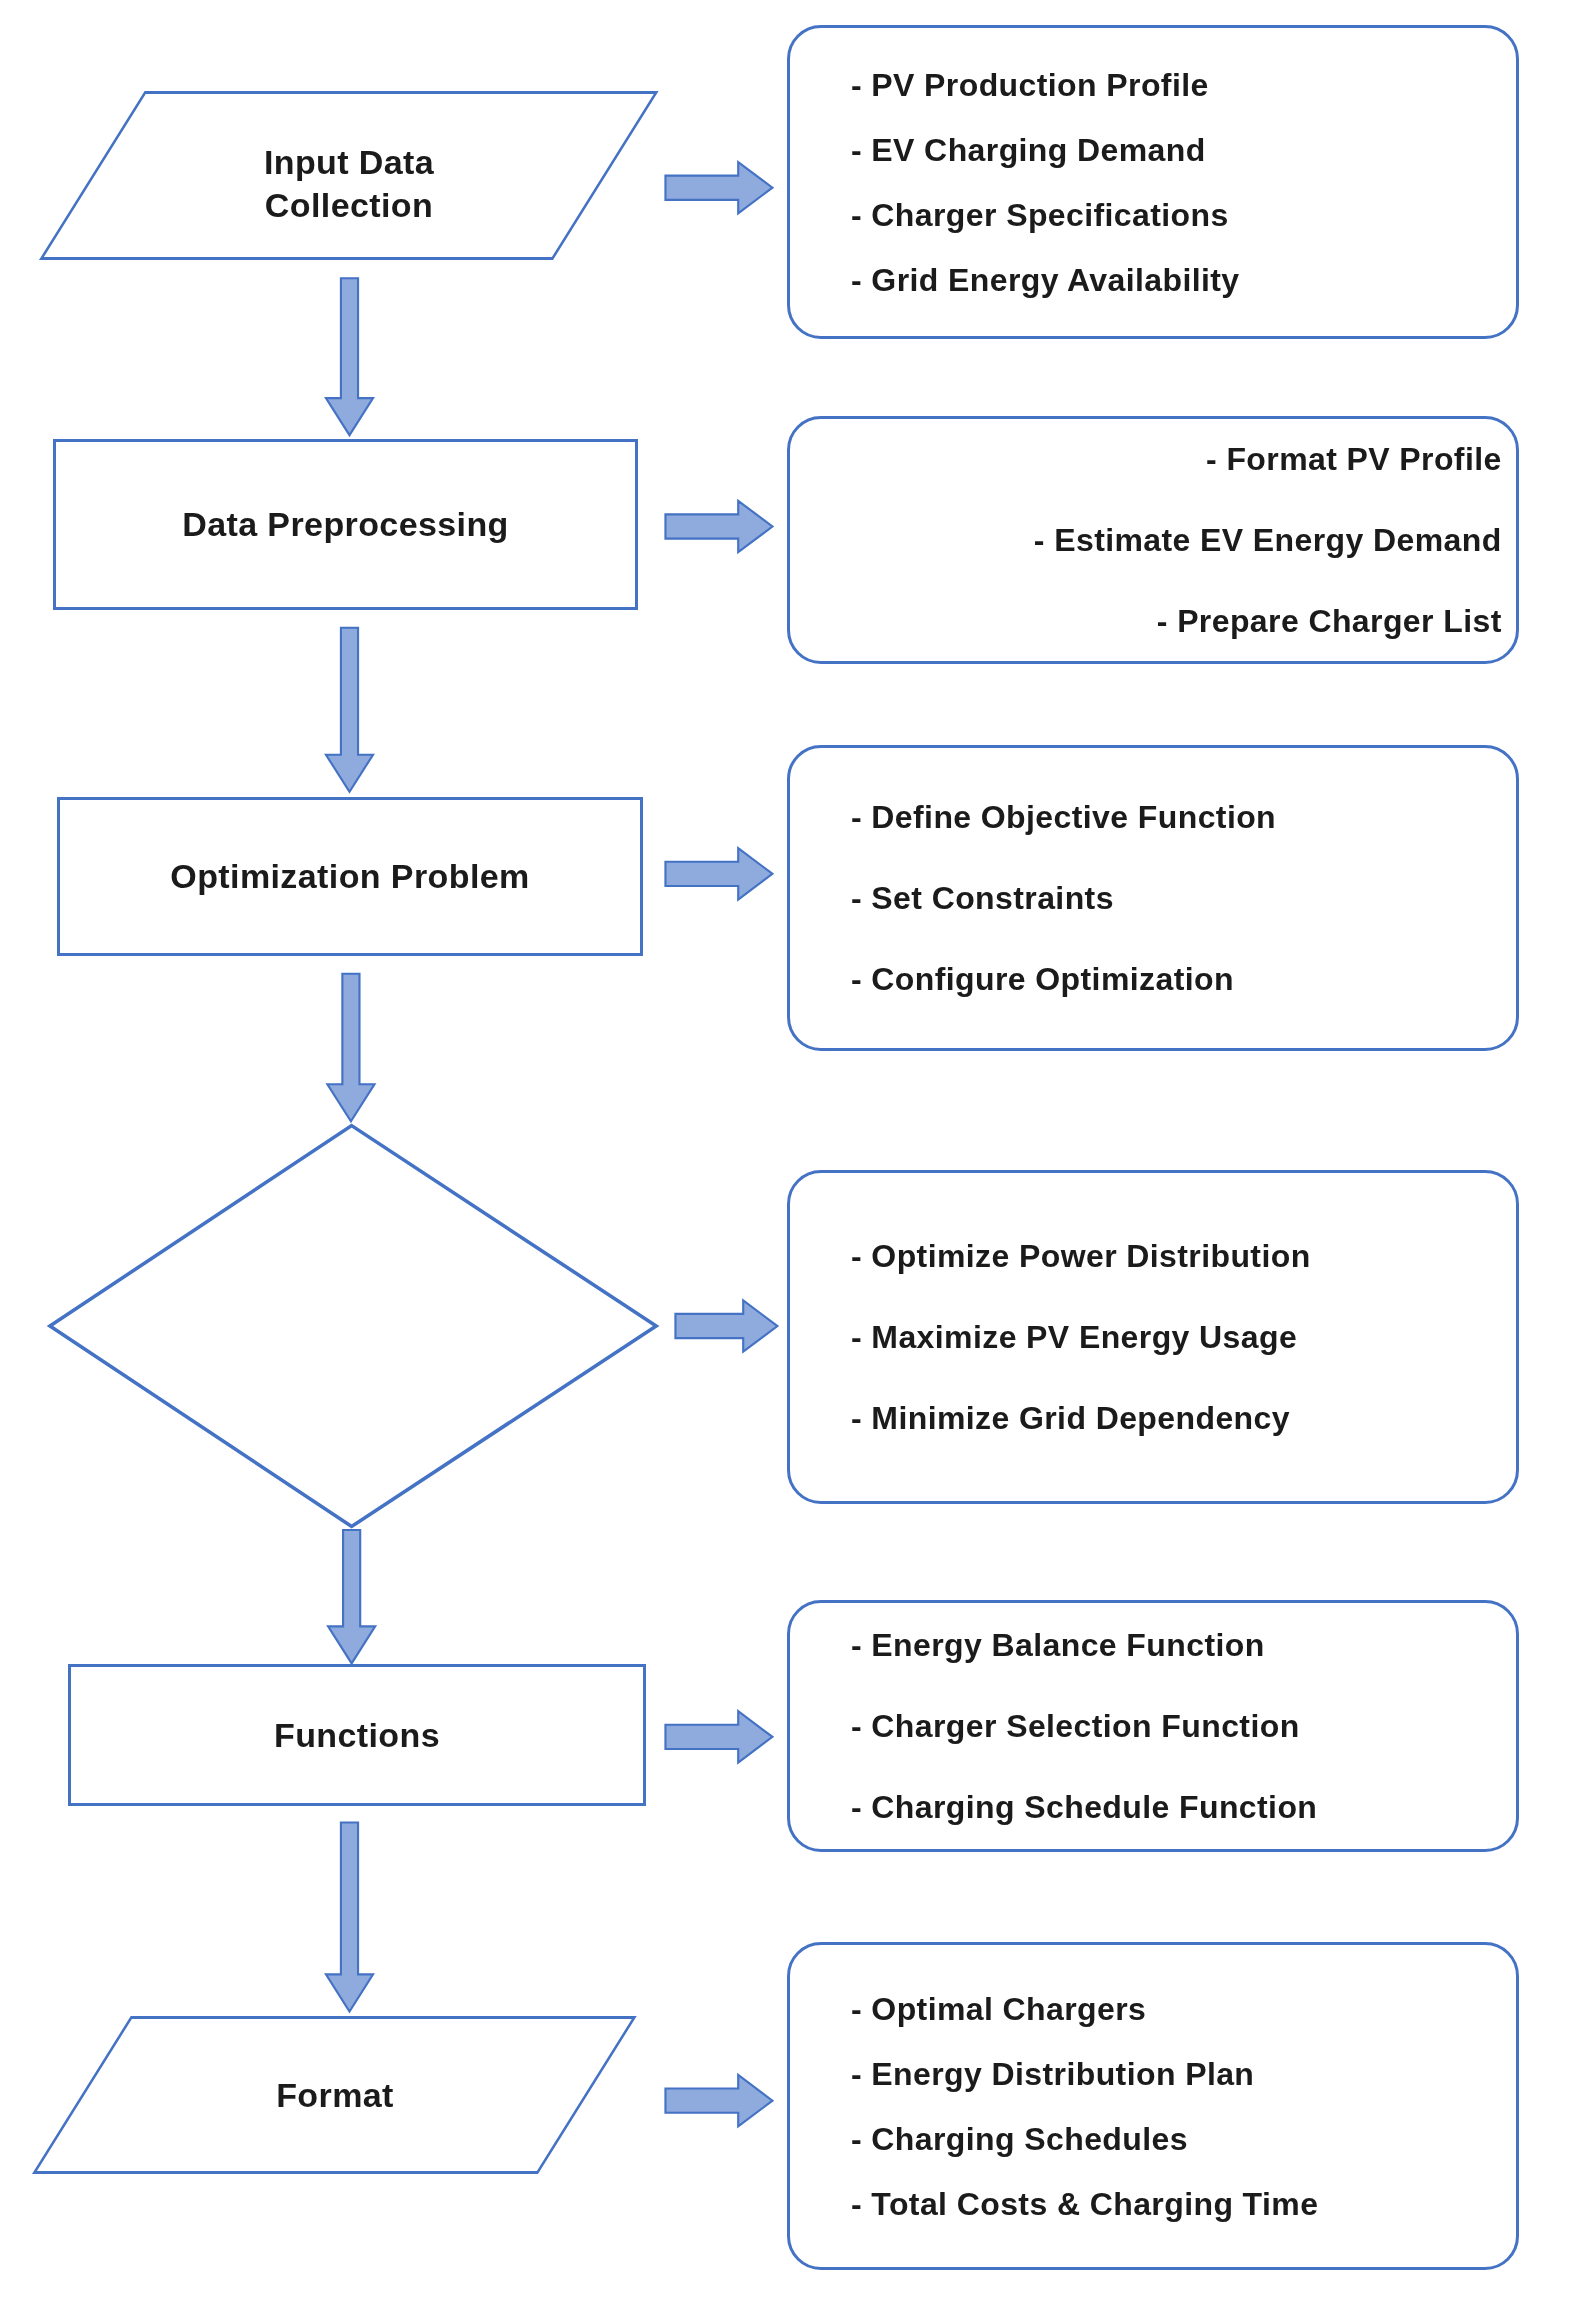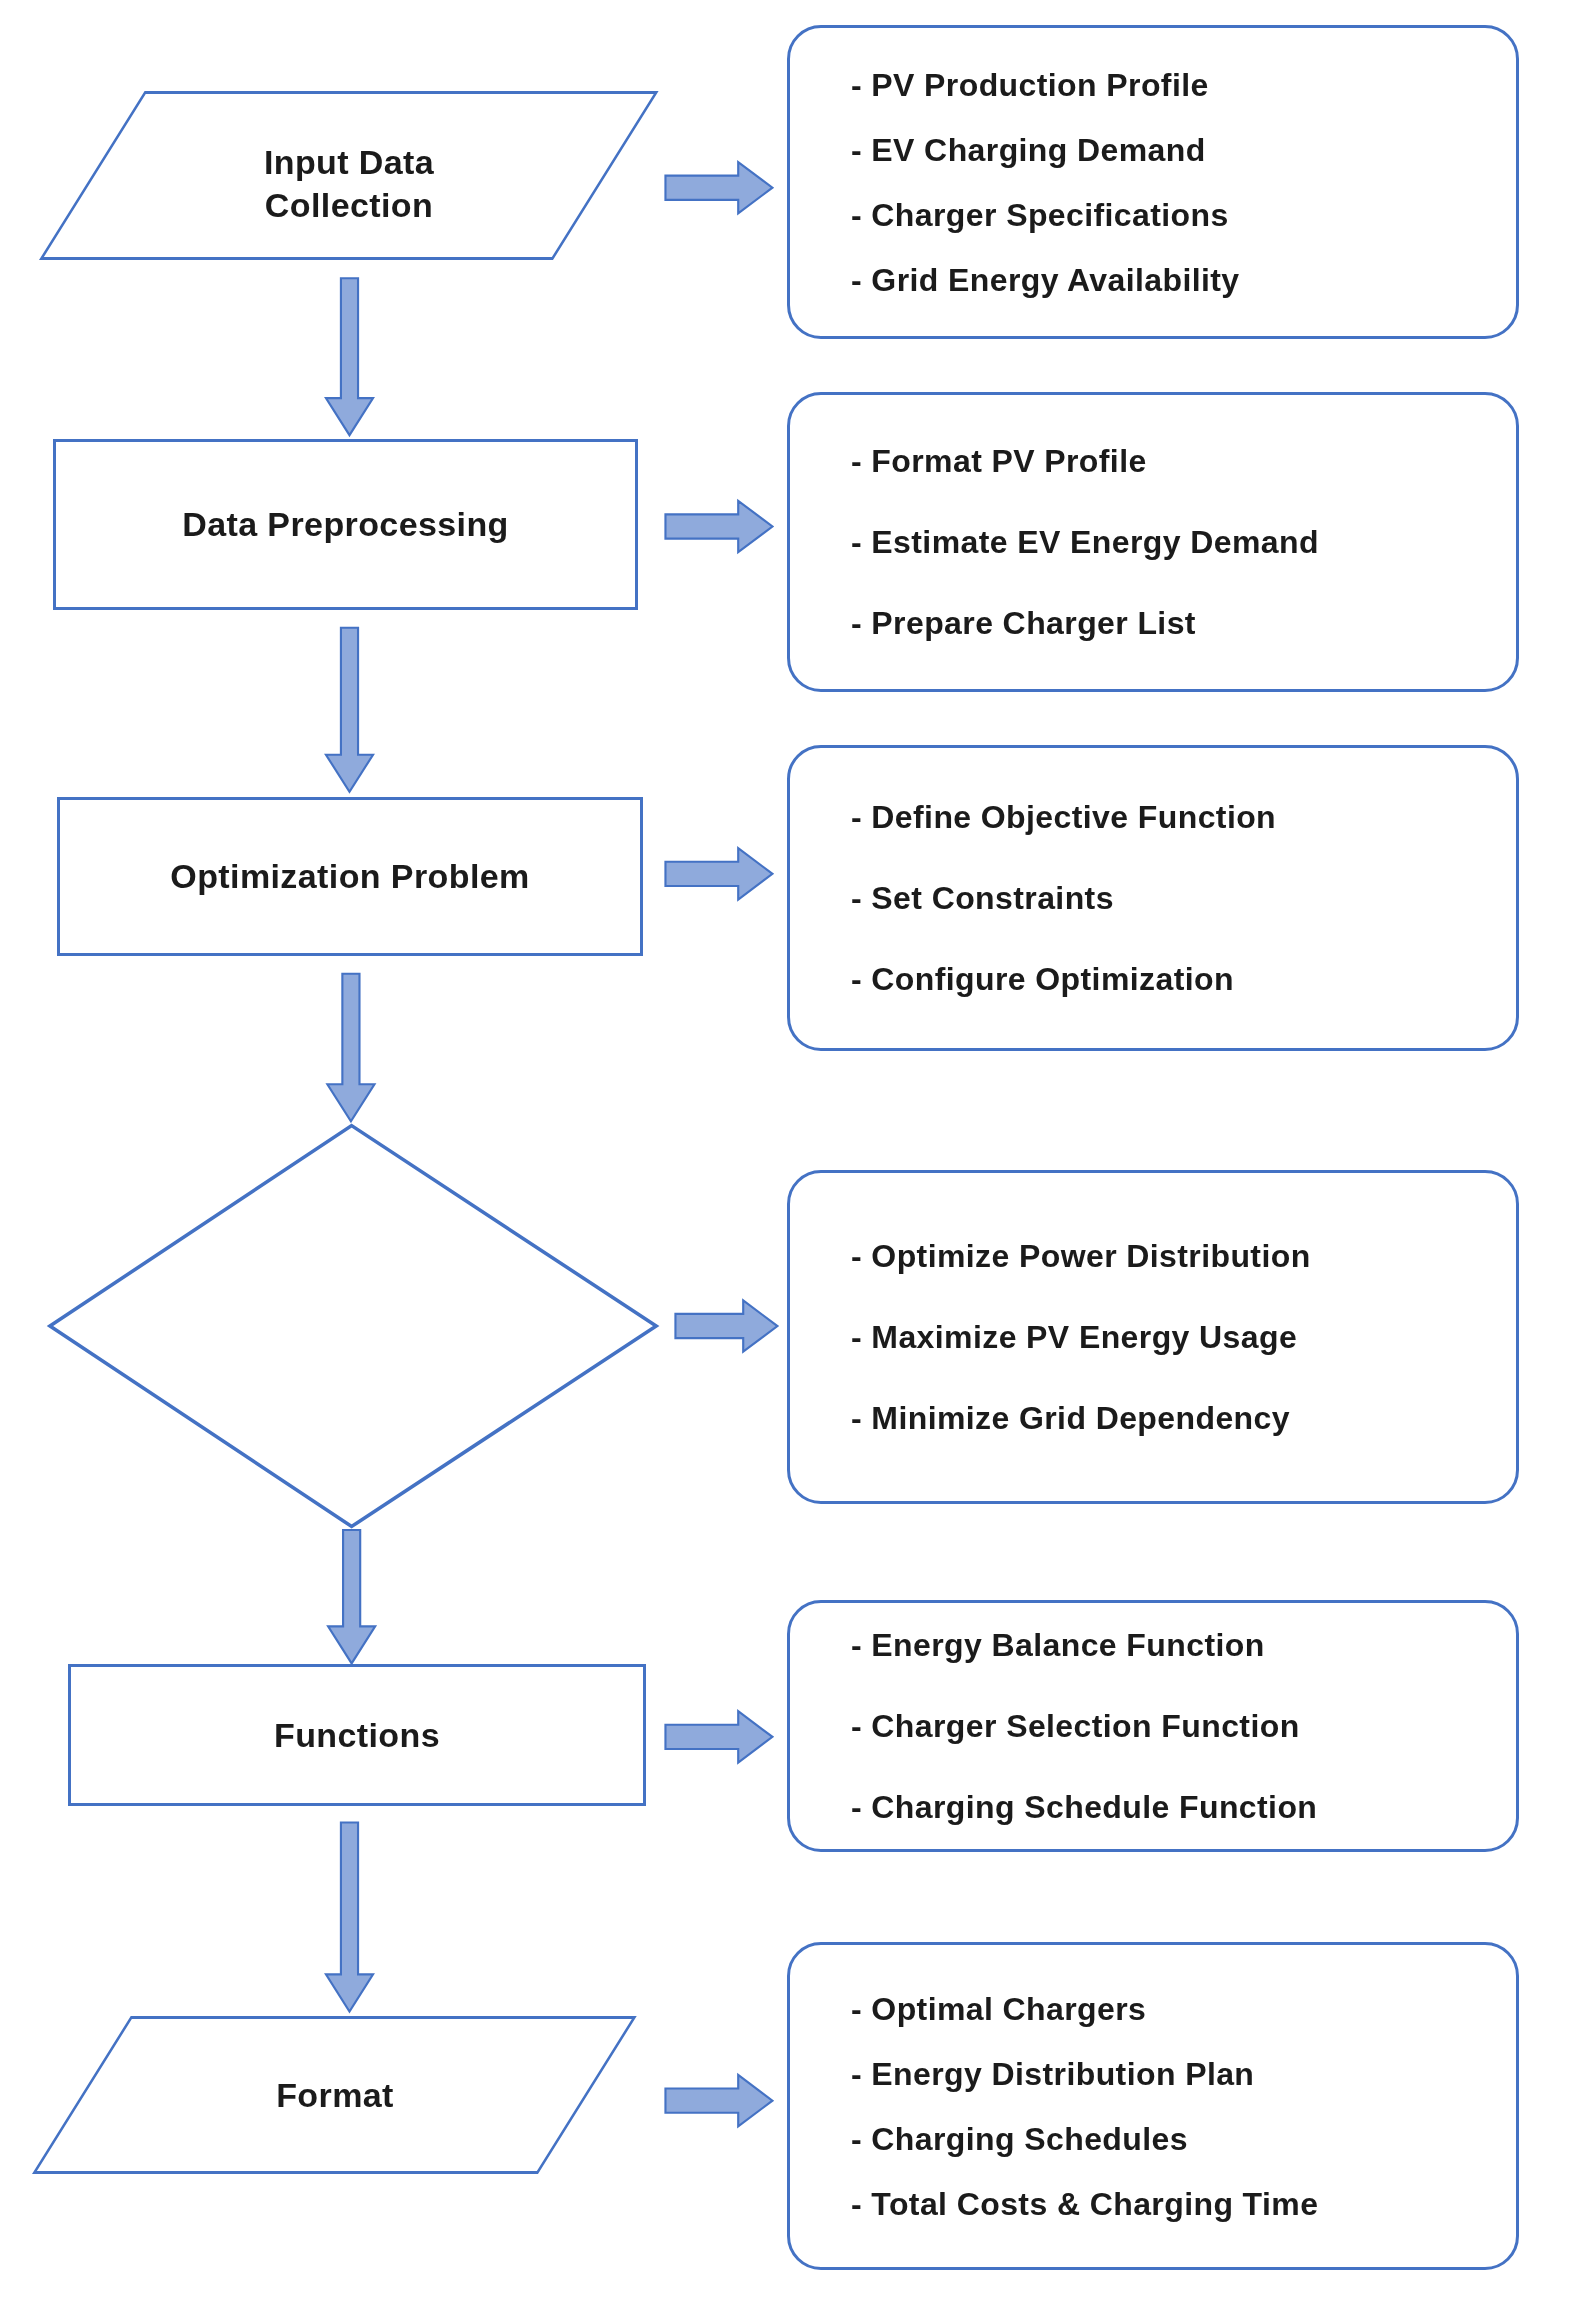--- a/index.html
+++ b/index.html
@@ -125,21 +125,21 @@
     <span class="line">Format</span>
   </div>
 
   <div class="detail-box lines-4" style="top:25px; height:314px;">
     <div class="bullet">- PV Production Profile</div>
     <div class="bullet">- EV Charging Demand</div>
     <div class="bullet">- Charger Specifications</div>
     <div class="bullet">- Grid Energy Availability</div>
   </div>
 
-  <div class="detail-box lines-3" style="top:392px; height:300px;">
+  <div class="detail-box lines-3" style="top:416px; height:248px;text-align:right;">
     <div class="bullet">- Format PV Profile</div>
     <div class="bullet">- Estimate EV Energy Demand</div>
     <div class="bullet">- Prepare Charger List</div>
   </div>
 
   <div class="detail-box lines-3" style="top:745px; height:306px;">
     <div class="bullet">- Define Objective Function</div>
     <div class="bullet">- Set Constraints</div>
     <div class="bullet">- Configure Optimization</div>
   </div>

